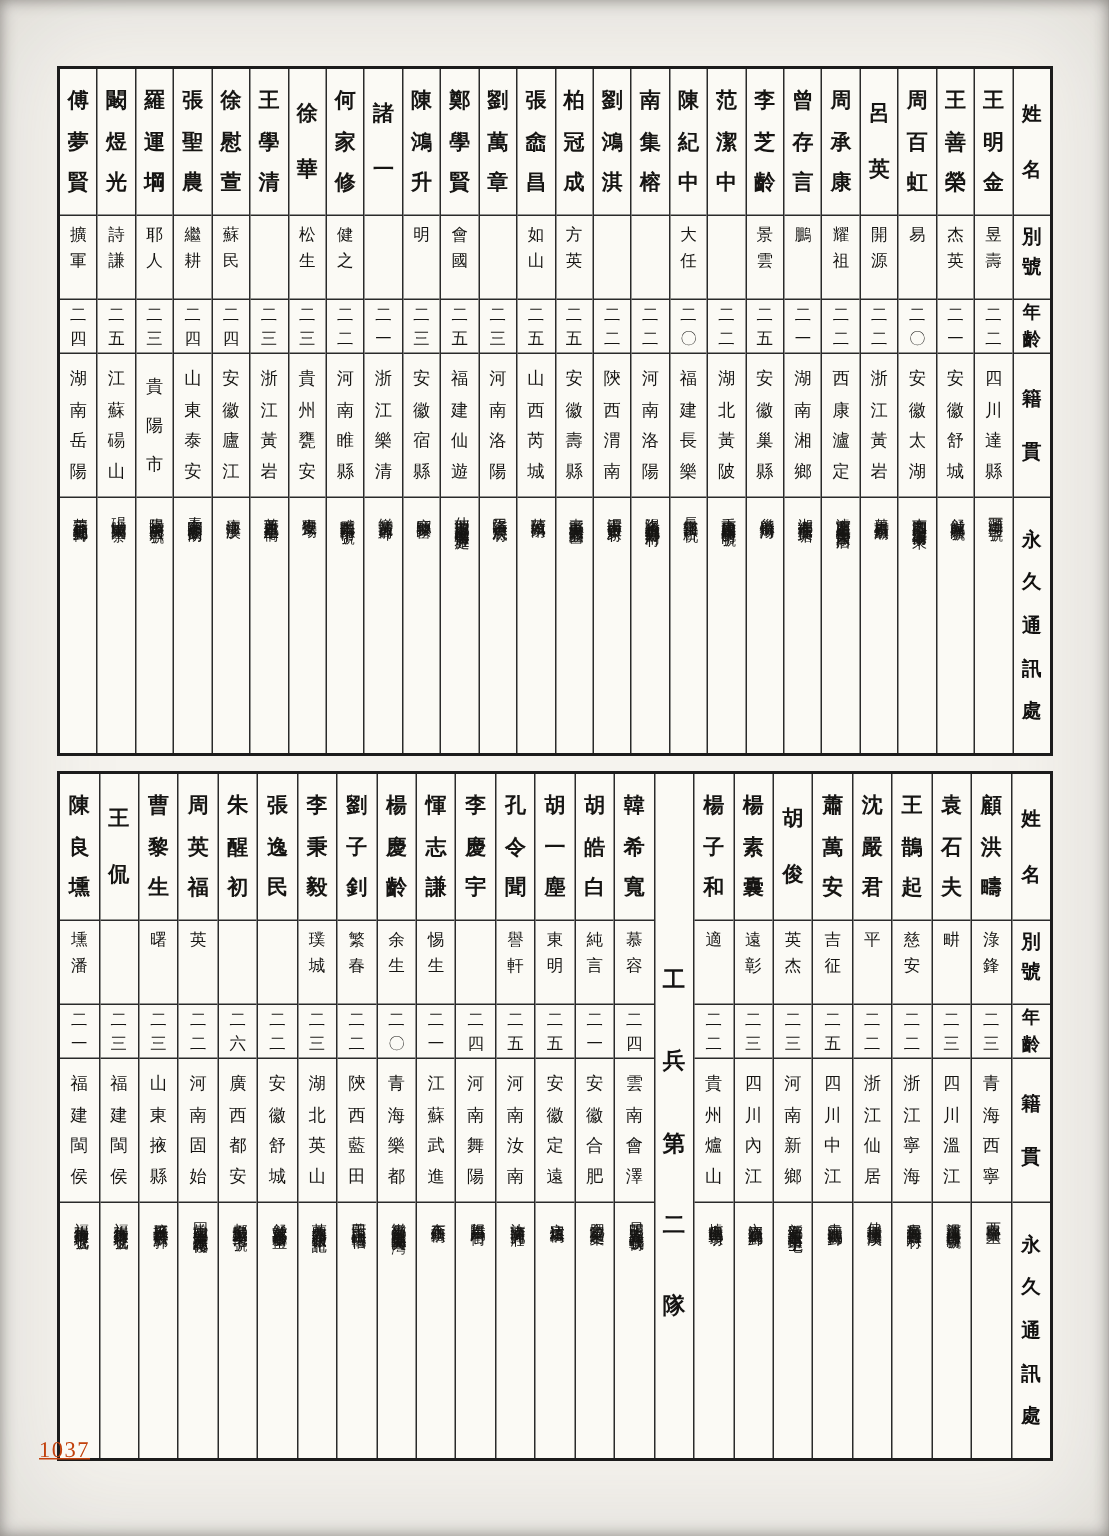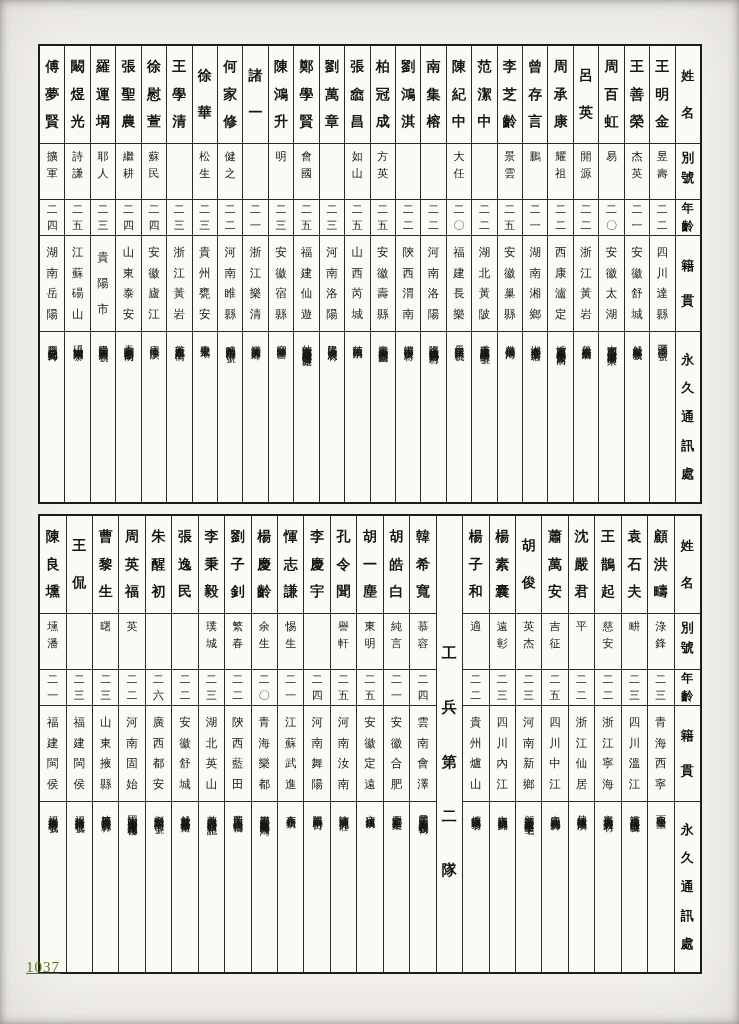--- a/index.html
+++ b/index.html
@@ -43,21 +43,21 @@
   .col.header .cell{font-weight:bold;font-size:13px;color:#121110;}
   .col.header .cell.addr{flex-direction:column;justify-content:space-evenly;align-items:center;padding:8px 0;}
   .col.header .cell.age{font-size:12px;}
   .col.unit .cell.unit{
     height:100%;border-bottom:none;
     justify-content:space-between;align-items:center;
     padding:128px 0 92px;font-size:15px;font-weight:bold;color:#141312;
   }
   .page-number{
     position:absolute;left:26px;bottom:48px;
-    font-size:15px;letter-spacing:1px;color:#4d7c0f;
+    font-size:15px;letter-spacing:1px;color:#c2410c;
     font-family:"Liberation Serif","DejaVu Serif",serif;
     text-decoration:underline;
   }
 </style>
 </head>
 <body>
 
 <div class="page">
   <div class="tables">
     <section class="roster-table">

